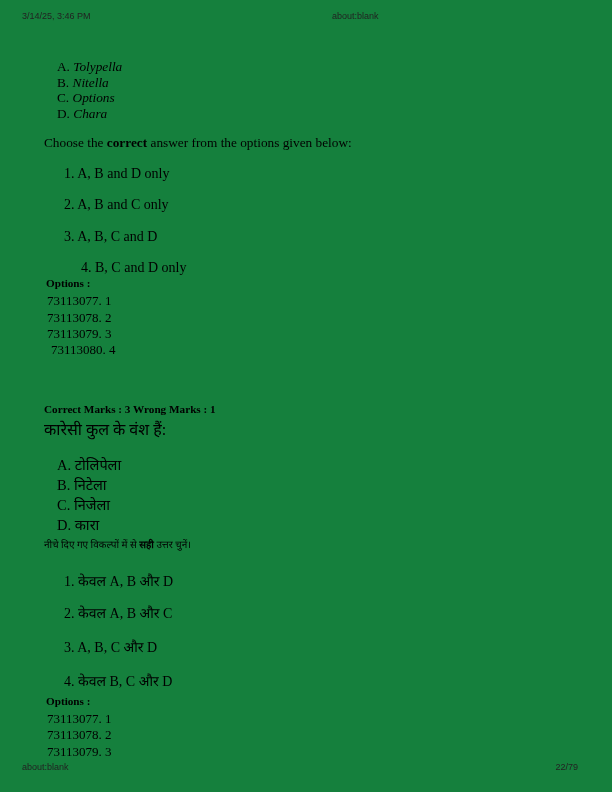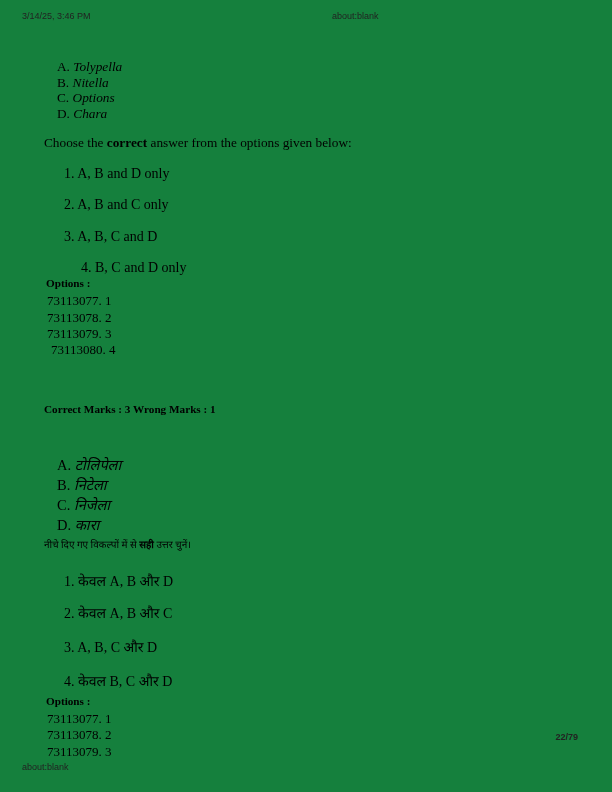--- a/index.html
+++ b/index.html
@@ -28,21 +28,21 @@
   .opt-id { font-size: 13px; }
   .meta {
     font-size: 11.2px;
     font-weight: bold;
     line-height: 13.2px;
     white-space: normal;
     width: 520px;
   }
   .hi-stem { font-size: 16px; }
   .hi-choice { font-size: 14.5px; }
-  .hi-choice .species { font-style: italic; }
+  .hi-choice .species { }
   .hi-instruction { font-size: 10px; }
   .hi-instruction .bold-word { font-weight: bold; }
   .hi-answer { font-size: 14px; }
 </style>
 </head>
 <body>
 
 <div class="page">
 
   <div class="abs chrome-hf" style="top:11px; left:22px;">3/14/25, 3:46 PM</div>
@@ -76,20 +76,21 @@
   <div class="abs answer" style="top:260px; left:64px;margin-left:17px;">4. B, C and D only</div>
 
   <div class="abs opt-label" style="top:277px; left:46px;">Options :</div>
   <div class="abs opt-id" style="top:293px; left:47px;">73113077. 1</div>
   <div class="abs opt-id" style="top:310px; left:47px;">73113078. 2</div>
   <div class="abs opt-id" style="top:326px; left:47px;">73113079. 3</div>
   <div class="abs opt-id" style="top:342px; left:51px;">73113080. 4</div>
 
   <div class="abs meta" style="top:403px; left:44px;">Correct Marks : 3 Wrong Marks : 1</div>
 
+  <div class="abs hi-stem" style="top:418px; left:44px;">कारेसी कुल के वंश हैं:</div>
 
   <div class="abs hi-choice" style="top:454px; left:57px;">
     <span>A.</span>
     <span class="species">टोलिपेला</span>
   </div>
   <div class="abs hi-choice" style="top:474px; left:57px;">
     <span>B.</span>
     <span class="species">निटेला</span>
   </div>
   <div class="abs hi-choice" style="top:494px; left:57px;">
@@ -109,15 +110,15 @@
   <div class="abs hi-answer" style="top:603px; left:64px;">2. केवल A, B और C</div>
   <div class="abs hi-answer" style="top:637px; left:64px;">3. A, B, C और D</div>
   <div class="abs hi-answer" style="top:671px; left:64px;">4. केवल B, C और D</div>
 
   <div class="abs opt-label" style="top:695px; left:46px;">Options :</div>
   <div class="abs opt-id" style="top:711px; left:47px;">73113077. 1</div>
   <div class="abs opt-id" style="top:727px; left:47px;">73113078. 2</div>
   <div class="abs opt-id" style="top:744px; left:47px;">73113079. 3</div>
 
   <div class="abs chrome-hf" style="top:762px; left:22px;">about:blank</div>
-  <div class="abs chrome-hf" style="top:732px; right:34px;font-weight:bold;">22/79</div>
+  <div class="abs chrome-hf" style="top:762px; right:34px;">22/79</div>
 
 </div>
 
 </body></html>

